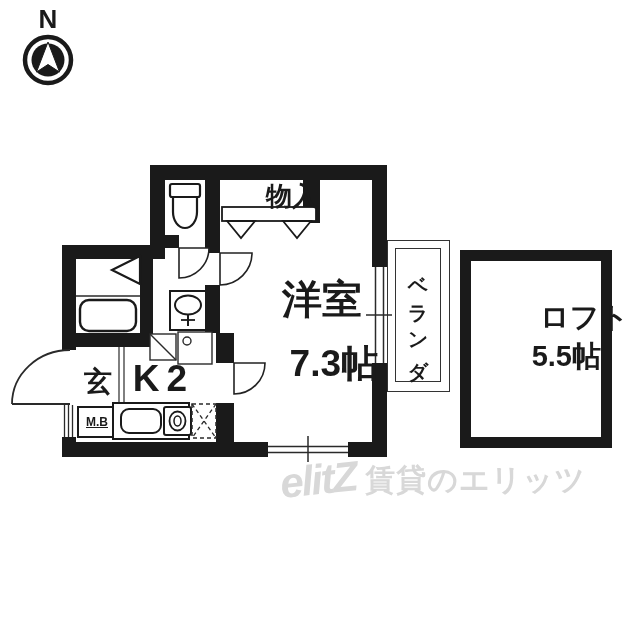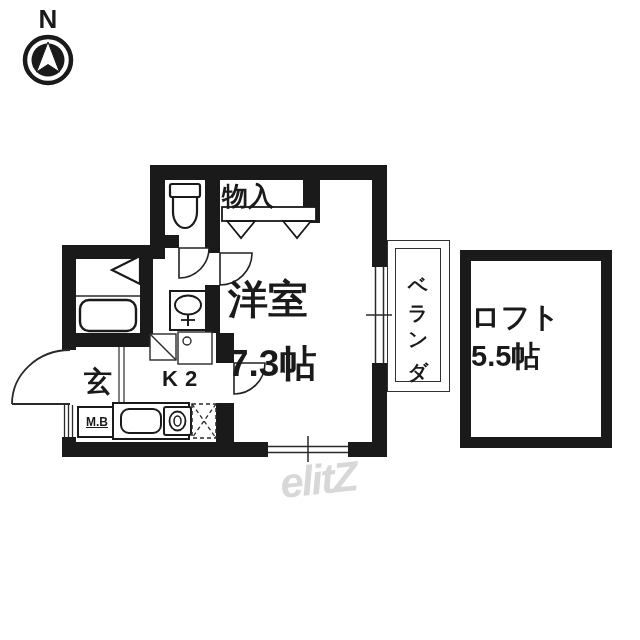--- a/index.html
+++ b/index.html
@@ -7,36 +7,36 @@
     width:640px;height:640px;background:#ffffff;position:relative;overflow:hidden;
     font-family:"Liberation Sans","DejaVu Sans",sans-serif;
   }
   .abs{position:absolute;}
   .wall{position:absolute;background:#1a1a1a;}
   .label{
     position:absolute;color:#1a1a1a;font-weight:bold;
     font-family:"Liberation Sans","DejaVu Sans",sans-serif;
     white-space:nowrap;
   }
-  .center{text-align:left;}
+  .center{text-align:right;}
   #compass-n{left:33px;top:4px;width:30px;font-size:26px;text-align:center;}
   #storage-label{left:222px;top:179px;width:96px;font-size:26px;}
-  #yoshitsu-label{left:228px;top:272px;width:150px;font-size:40px;}
+  #yoshitsu-label{left:212px;top:272px;width:150px;font-size:40px;}
   #yoshitsu-size{left:228px;top:319px;width:150px;font-size:37px;margin-top:20px;}
   #balcony-outer{left:387px;top:240px;width:63px;height:152px;border:1.5px solid #333;box-sizing:border-box;background:#fff;}
   #balcony-inner{left:7px;top:7px;width:46px;height:134px;border:1.5px solid #333;box-sizing:border-box;position:absolute;}
   #balcony-label{left:404px;top:252px;height:132px;width:30px;font-size:20px;
     writing-mode:vertical-rl;text-orientation:upright;letter-spacing:5px;
     display:flex;align-items:center;justify-content:center;font-weight:bold;}
   #loft-outer{left:460px;top:250px;width:152px;height:198px;background:#1a1a1a;}
   #loft-inner{left:11px;top:11px;width:130px;height:176px;background:#ffffff;position:absolute;}
   #loft-label{left:471px;top:298px;width:158px;font-size:29px;}
   #loft-size{left:471px;top:337px;width:130px;font-size:29px;}
   #entrance-label{left:84px;top:363px;width:32px;font-size:28px;}
-  #kitchen-label{left:118px;top:366px;width:76px;font-size:22px;letter-spacing:7px;padding-left:44px;}
+  #kitchen-label{left:118px;top:358px;width:76px;font-size:37px;letter-spacing:7px;}
   #mb-label{left:78px;top:407px;width:38px;height:30px;line-height:30px;font-size:12px;text-align:center;font-weight:bold;text-decoration:underline;}
   #watermark{left:280px;top:456px;display:flex;align-items:center;gap:9px;color:#d8d8d8;}
   #watermark-logo{font-size:42px;font-weight:bold;font-style:italic;transform:rotate(-6deg);letter-spacing:-2px;}
   #watermark-text{font-size:30px;font-weight:bold;letter-spacing:1px;}
   svg{display:block;}
   #fixtures{left:0;top:0;pointer-events:none;}
 </style>
 </head>
 <body>
 
@@ -136,13 +136,14 @@
 <div id="yoshitsu-size" class="label center">7.3帖</div>
 <div id="balcony-label" class="label">ベランダ</div>
 <div id="loft-label" class="label center">ロフト</div>
 <div id="loft-size" class="label center">5.5帖</div>
 <div id="entrance-label" class="label">玄</div>
 <div id="kitchen-label" class="label center">K2</div>
 <div id="mb-label" class="label">M.B</div>
 
 <div id="watermark" class="abs">
   <span id="watermark-logo">elitZ</span>
+  <span id="watermark-text">賃貸のエリッツ</span>
 </div>
 
 </body></html>

